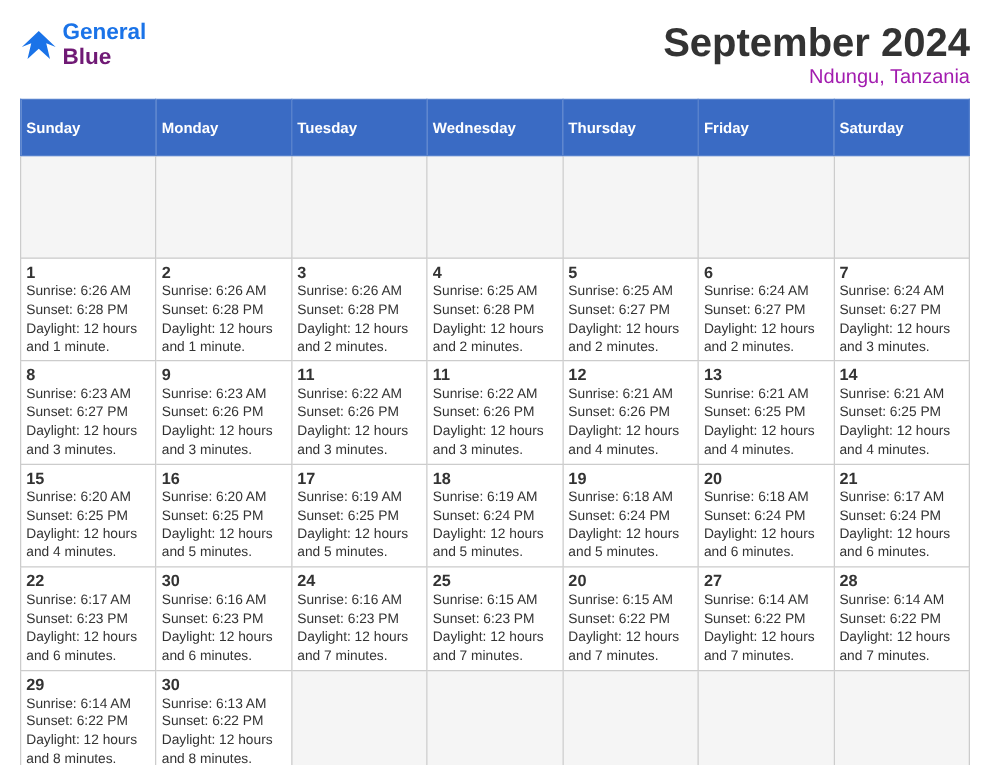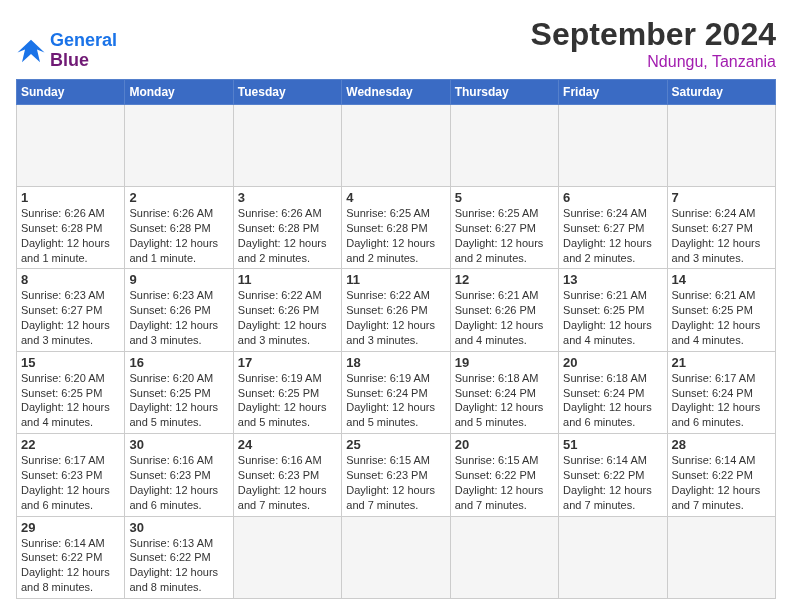--- a/index.html
+++ b/index.html
@@ -12,21 +12,21 @@
     }
     .page {
       width: 792px;
       height: 612px;
       padding: 16px 16px 10px 16px;
       background: #fff;
     }
     .header {
       display: flex;
       justify-content: space-between;
-      align-items: flex-end;
+      align-items: flex-start;
       margin-bottom: 8px;
     }
     .logo {
       display: flex;
       align-items: center;
       gap: 4px;
     }
     .logo-text {
       font-size: 18px;
       font-weight: bold;
@@ -56,21 +56,21 @@
     .calendar {
       width: 100%;
       border-collapse: collapse;
       table-layout: fixed;
     }
     .calendar th {
       background-color: #3a6bc4;
       color: #fff;
       font-size: 12px;
       font-weight: bold;
-      padding: 5px 4px;
+      padding: 15px 4px;
       text-align: left;
       border: 1px solid #5580cc;
     }
     .calendar td {
       border: 1px solid #ccc;
       vertical-align: top;
       padding: 3px 4px;
       font-size: 9.5px;
       color: #333;
       height: 82px;
@@ -237,21 +237,21 @@
           </td>
           <td>
             <span class="day-number">25</span>
             <div class="day-info">Sunrise: 6:15 AM<br>Sunset: 6:23 PM<br>Daylight: 12 hours and 7 minutes.</div>
           </td>
           <td>
             <span class="day-number">20</span>
             <div class="day-info">Sunrise: 6:15 AM<br>Sunset: 6:22 PM<br>Daylight: 12 hours and 7 minutes.</div>
           </td>
           <td>
-            <span class="day-number">51</span>
+            <span class="day-number">27</span>
             <div class="day-info">Sunrise: 6:14 AM<br>Sunset: 6:22 PM<br>Daylight: 12 hours and 7 minutes.</div>
           </td>
           <td>
             <span class="day-number">28</span>
             <div class="day-info">Sunrise: 6:14 AM<br>Sunset: 6:22 PM<br>Daylight: 12 hours and 7 minutes.</div>
           </td>
         </tr>
         <tr>
           <td>
             <span class="day-number">29</span>

